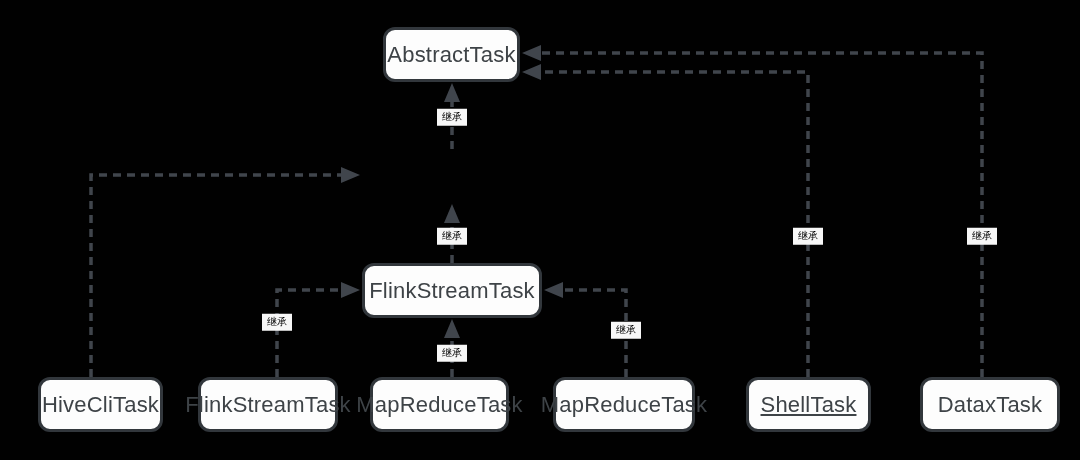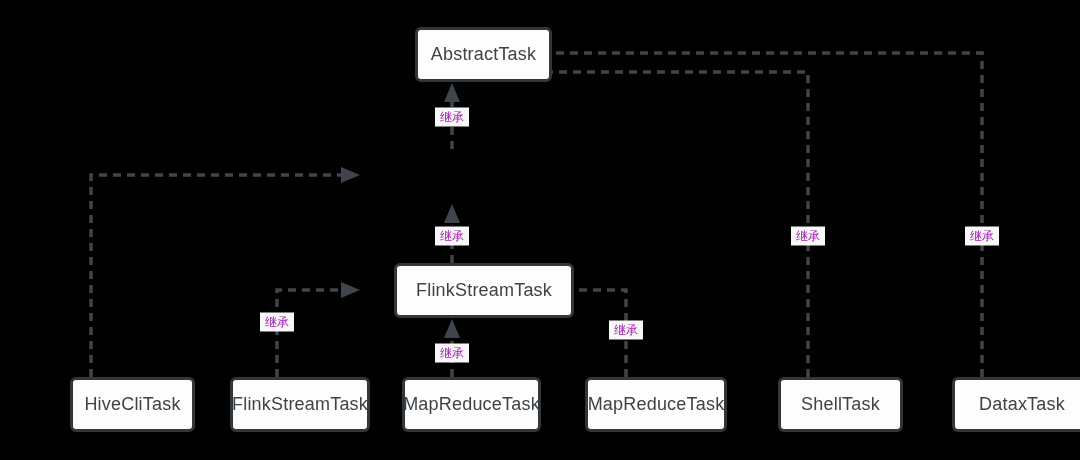--- a/index.html
+++ b/index.html
@@ -28,48 +28,47 @@
   }
   .arrowhead {
     fill: #40454c;
     stroke: none;
   }
   .node {
     position: absolute;
     box-sizing: border-box;
     background: #fdfdfd;
     border: 3px solid #32373c;
-    border-radius: 6px;
+    border-radius: 12px;
     display: flex;
     align-items: center;
     justify-content: center;
     color: #3e4347;
-    font-size: 18px;
+    font-size: 22px;
     letter-spacing: 0.2px;
-    margin-left: 32px;
   }
   .edge-label {
     position: absolute;
     transform: translate(-50%, -50%);
     background: #f7f7f7;
-    color: #a21caf;
-    font-size: 12px;
+    color: #000000;
+    font-size: 10px;
     line-height: 1.25;
     padding: 2px 5px;
     white-space: nowrap;
   }
   
   #n-abstract       { left: 383px; top: 27px;  width: 137px; height: 55px; }
   #n-remote         { left: 362px; top: 149px; width: 180px; height: 55px; }
   #n-yarn           { left: 362px; top: 263px; width: 180px; height: 55px; }
   #n-hivecli        { left: 38px;  top: 377px; width: 125px; height: 55px; }
   #n-flinkstream    { left: 198px; top: 377px; width: 140px; height: 55px; }
   #n-mapreduce1     { left: 370px; top: 377px; width: 139px; height: 55px; }
   #n-mapreduce2     { left: 553px; top: 377px; width: 142px; height: 55px; }
-  #n-shell          { left: 746px; top: 377px; width: 125px; height: 55px; }
+  #n-shell          { left: 746px; top: 377px; width: 125px; height: 55px; text-decoration: underline; }
   #n-datax          { left: 920px; top: 377px; width: 140px; height: 55px; }
   
   #l-remote-abstract { left: 452px; top: 117px; }
   #l-yarn-remote     { left: 452px; top: 236px; }
   #l-mr1-yarn        { left: 452px; top: 353px; }
   #l-flink-yarn      { left: 277px; top: 322px; }
   #l-mr2-yarn        { left: 626px; top: 330px; }
   #l-shell-abstract  { left: 808px; top: 236px; }
   #l-datax-abstract  { left: 982px; top: 236px; }
 </style>

